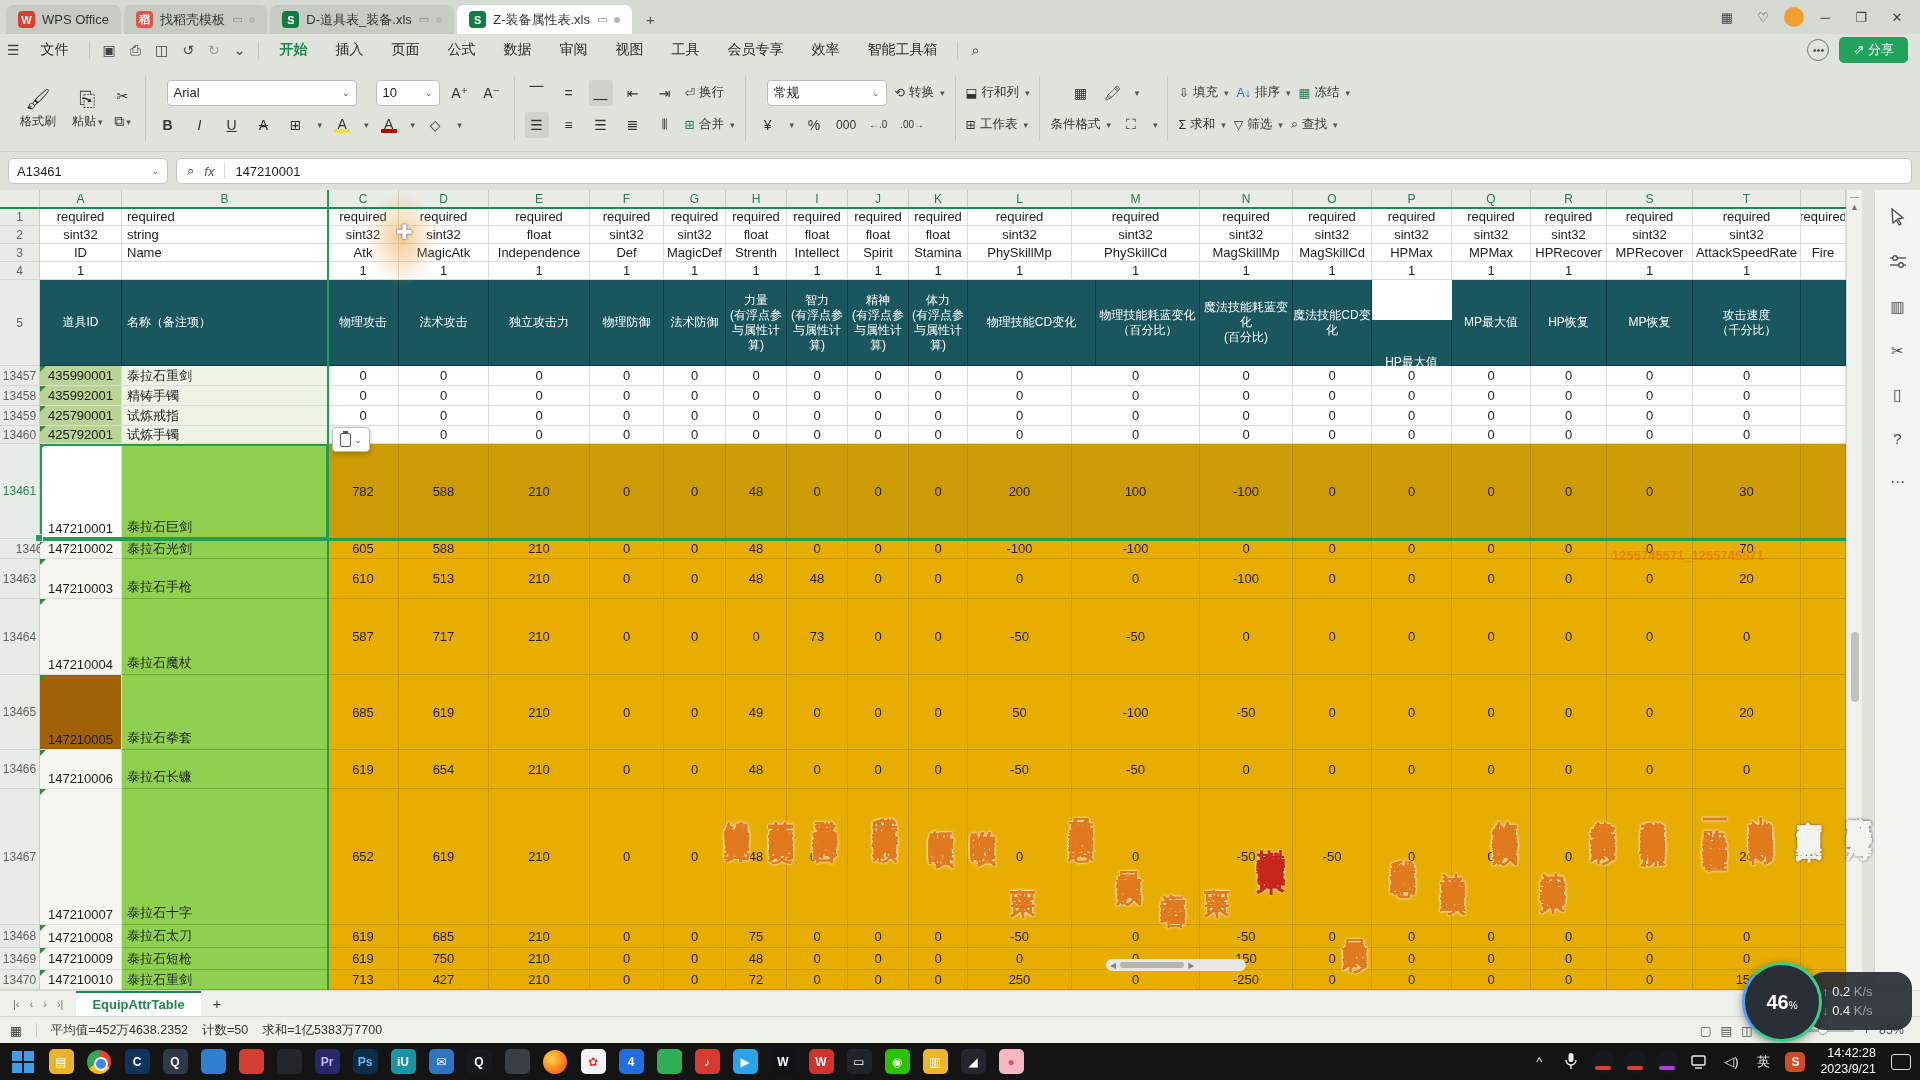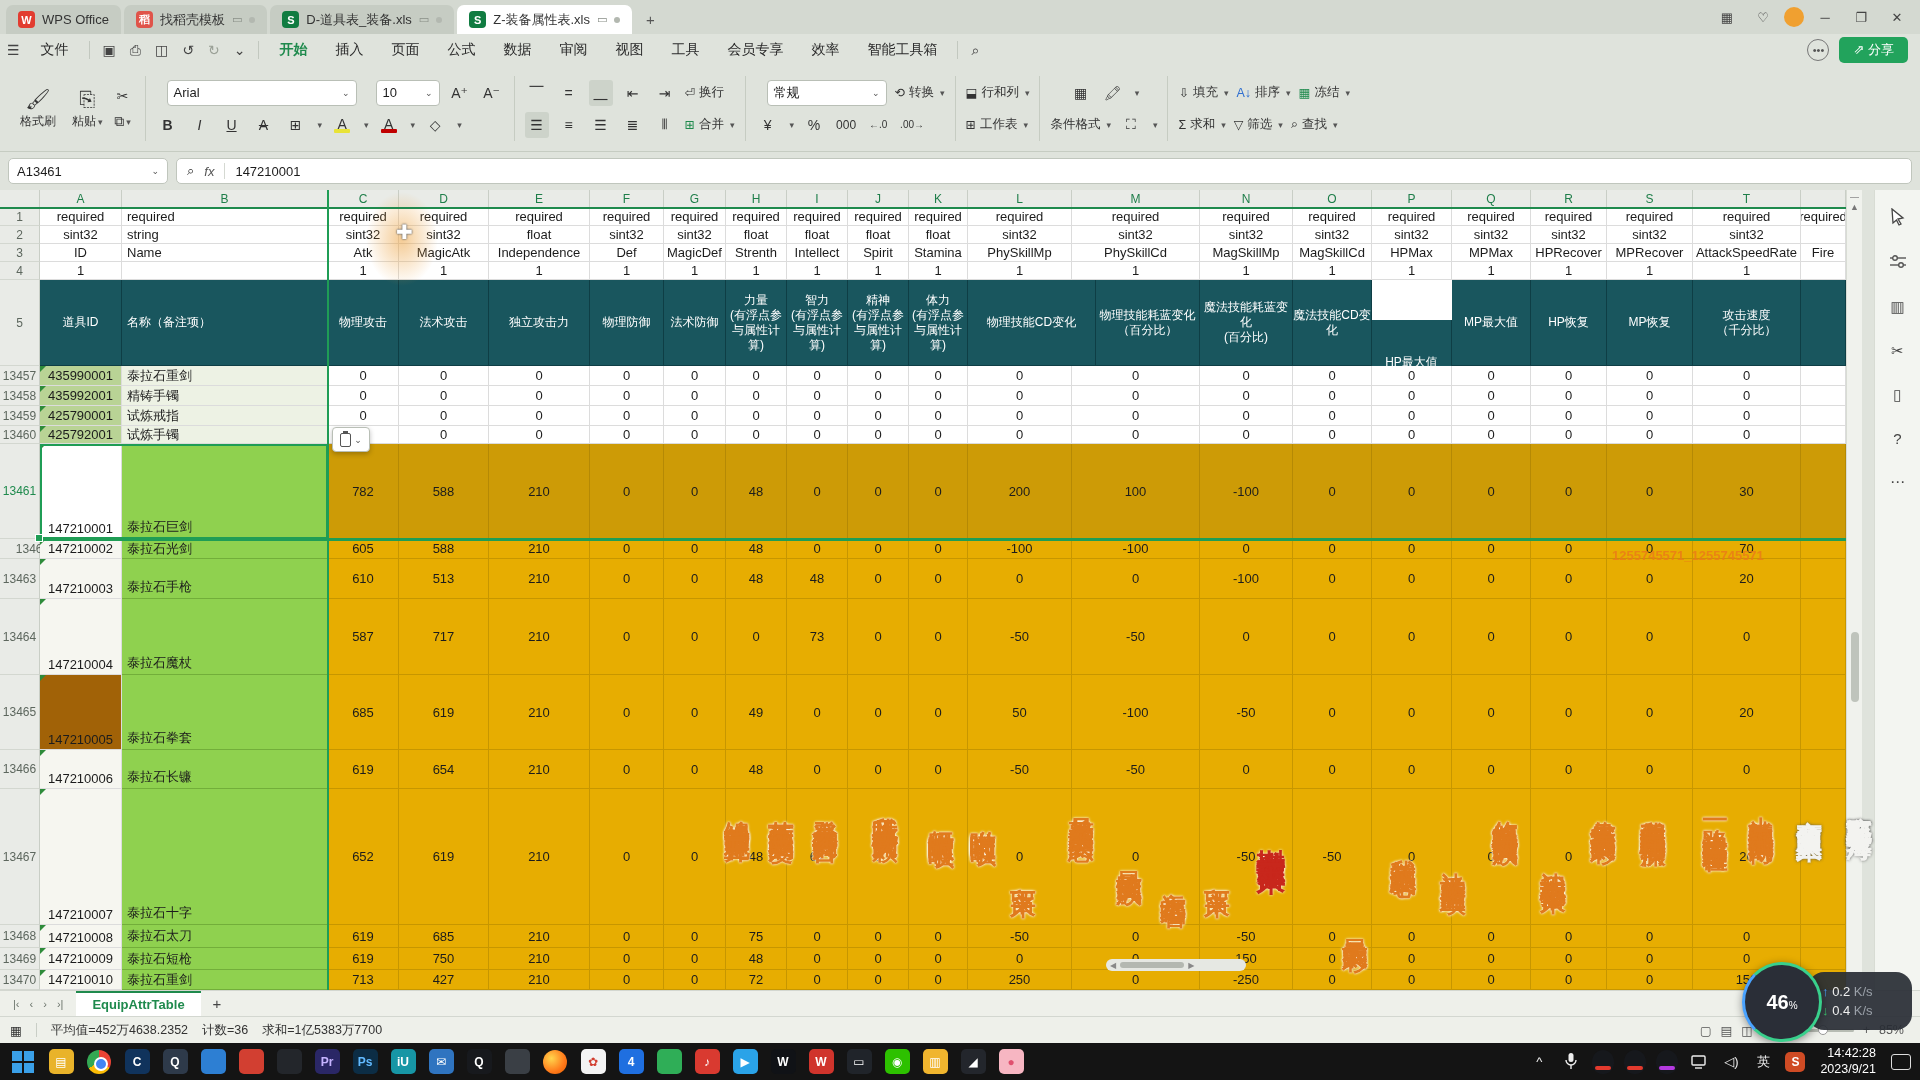--- a/index.html
+++ b/index.html
@@ -975,21 +975,21 @@
     <span class="navbtn">›</span>
     <span class="navbtn">›|</span>
     <span id="active-sheet">EquipAttrTable</span>
     <span id="add-sheet">+</span>
   </div>
 
   <div id="statusbar">
     <span>▦</span>
     <span class="sdiv"></span>
     <span>平均值=452万4638.2352</span>
-    <span>计数=36</span>
+    <span>计数=50</span>
     <span>求和=1亿5383万7700</span>
     <span class="right">
       <span>▢</span>
       <span>▤</span>
       <span>◫</span>
       <span>—</span>
       <span class="zoom-track">
           <span class="zoom-handle"></span>
         </span>
       <span>+</span>

